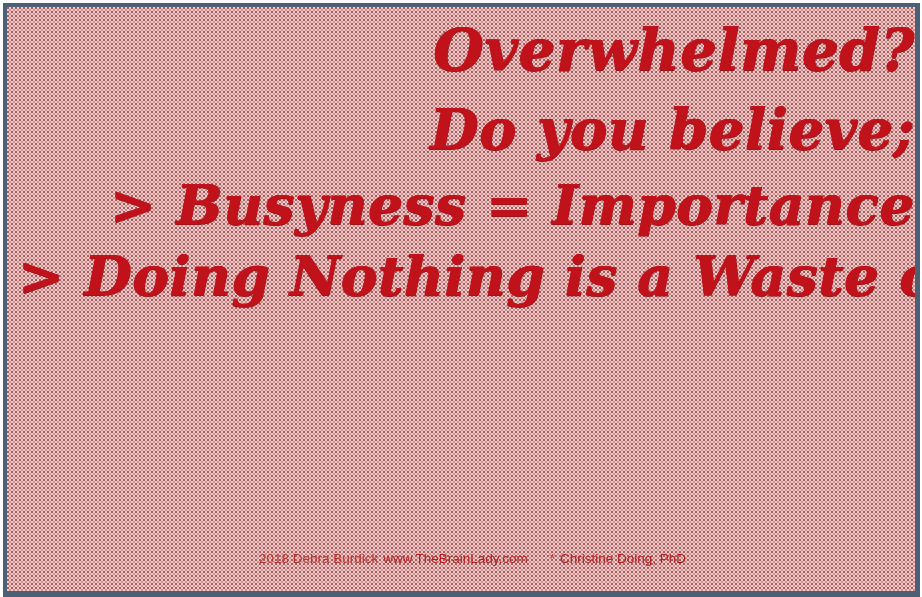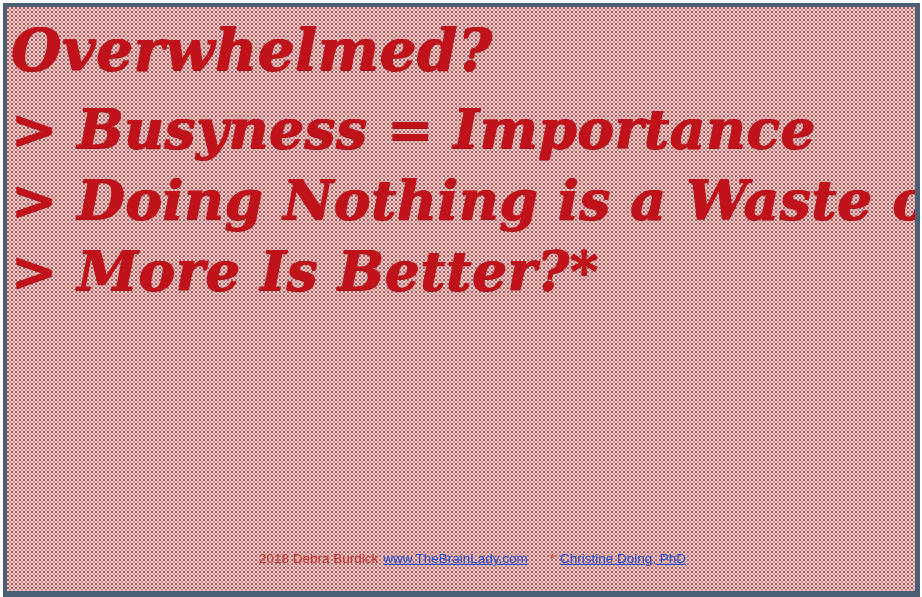--- a/index.html
+++ b/index.html
@@ -45,24 +45,24 @@
     background-image:
       radial-gradient(circle at 1px 1px, #a05a63 0.9px, rgba(160,90,99,0) 1.25px),
       radial-gradient(circle at 1px 1px, #c98f92 0.75px, rgba(201,143,146,0) 1.1px);
     background-size: 4px 4px, 4px 4px;
     background-position: 0 0, 2px 2px;
   }
 
   
   #headline-block {
     position: absolute;
-    left: 4px;
+    left: 11px;
     right: 0;
     top: 14px;
-    text-align: left;
+    text-align: right;
     user-select: none;
   }
 
   .script-line {
     color: #c0121a;
     font-family: "DejaVu Serif", serif;
     font-style: italic;
     font-weight: 700;
     letter-spacing: 0.5px;
     line-height: 1.0;
@@ -88,22 +88,21 @@
     text-align: center;
     font-family: "Liberation Sans", sans-serif;
     font-size: 13.5px;
     white-space: nowrap;
   }
   .footer-red {
     color: #c0322c;
     padding-left: 23px;
   }
   .footer-link {
-    color: #1d4ed8;
-    text-decoration: underline;
+    color: #b91c1c;
     cursor: pointer;
   }
   .footer-gap {
     display: inline-block;
     width: 22px;
   }
   .footer-asterisk {
     color: #d03a2a;
     font-size: 13.5px;
     vertical-align: top;
@@ -112,23 +111,23 @@
 </style>
 </head>
 <body>
 
 <div id="slide">
   <div id="slide-frame">
     <div id="slide-canvas"></div>
 
     <div id="headline-block">
       <div class="script-line line-1">Overwhelmed?</div>
+      <div class="script-line line-2">Do you believe;</div>
       <div class="script-line line-3">&gt; Busyness = Importance</div>
       <div class="script-line line-4">&gt; Doing Nothing is a Waste of Time</div>
-      <div class="script-line line-5">&gt; More Is Better?*</div>
     </div>
 
     <div id="footer">
       <span class="footer-red">2018 Debra Burdick</span><span class="footer-space"></span><span class="footer-link">www.TheBrainLady.com</span><span class="footer-gap"></span><span class="footer-asterisk">*</span><span class="footer-space"></span><span class="footer-link">Christine Doing, PhD</span>
     </div>
 
   </div>
 </div>
 
 </body></html>

